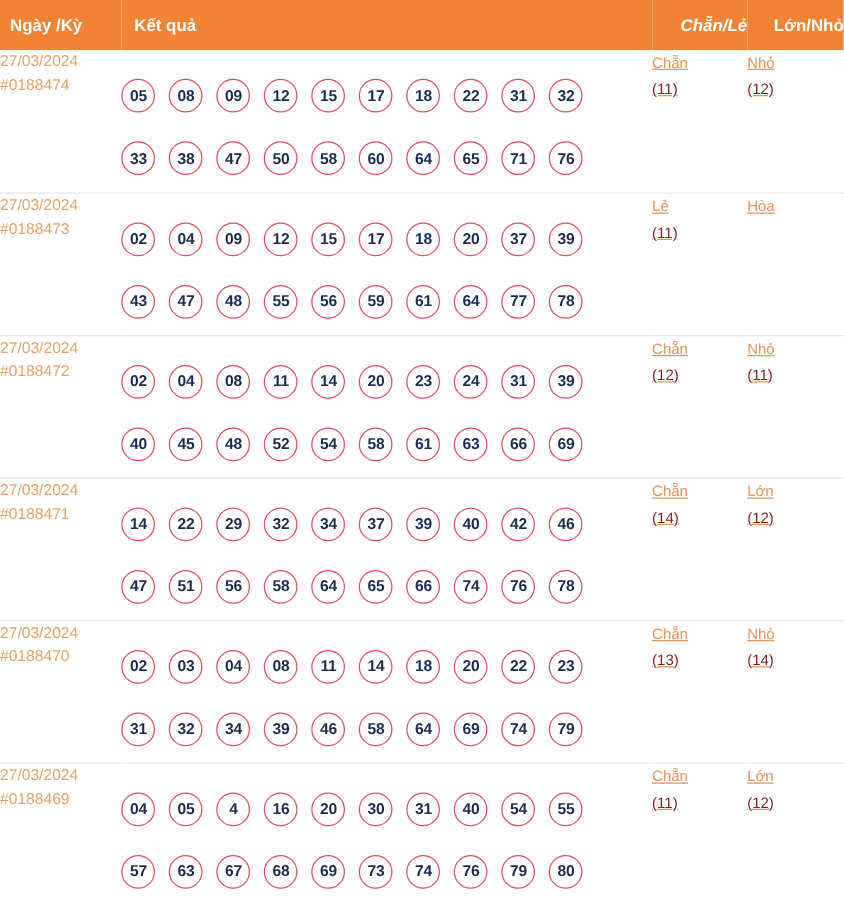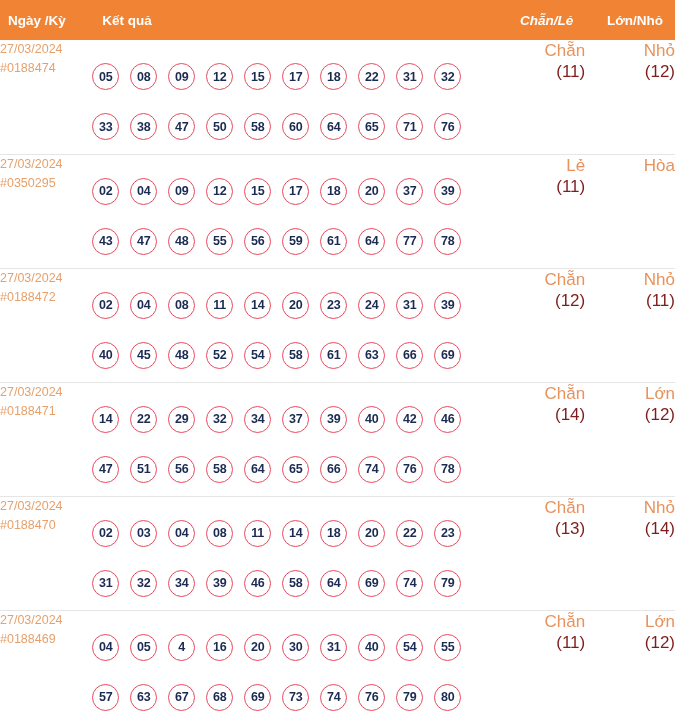--- a/index.html
+++ b/index.html
@@ -22,21 +22,21 @@
   
   .table-header {
     background: #f08434;
     height: 40px;
   }
   .table-header th {
     color: #ffffff;
     font-size: 13.5px;
     font-weight: bold;
     text-align: left;
-    padding: 12px;
+    padding: 0;
     vertical-align: middle;
     white-space: nowrap;
   }
   th.col-date   { width: 92px;  padding-left: 8px; }
   th.col-result { width: 418px; padding-left: 10px; }
   th.col-parity { width: 78px;  text-align: right; font-style: italic; }
   th.col-size   { width: 79px;  text-align: right; }
 
   
   .result-row {
@@ -78,25 +78,26 @@
     align-items: center;
     justify-content: center;
     font-size: 12.5px;
     font-weight: bold;
     color: #1b2a52;
     margin-right: 11px;
     letter-spacing: -0.2px;
   }
 
   .cell-parity, .cell-size {
-    text-align: right;
+    text-align: left;
     padding-top: 11px;
-    font-size: 17px;
+    font-size: 12px;
     color: #e8925c;
     line-height: 21px;
+    text-decoration: underline;
   }
   .verdict-label, .verdict-count { display: block; }
   .verdict-count { color: #7f1d1d; }
 </style>
 </head>
 <body>
 
 <table class="results-table">
   <thead>
     <tr class="table-header">
@@ -143,21 +144,21 @@
           <span class="verdict-count">(11)</span>
         </td>
         <td class="cell-size">
           <span class="verdict-label">Nhỏ</span>
           <span class="verdict-count">(12)</span>
         </td>
       </tr>
       <tr class="result-row">
         <td class="cell-date">
           <span class="date-value">27/03/2024</span>
-          <span class="draw-id">#0350295</span>
+          <span class="draw-id">#0188473</span>
         </td>
         <td class="cell-result">
           <div class="ball-line">
             <div class="ball">02</div>
             <div class="ball">04</div>
             <div class="ball">09</div>
             <div class="ball">12</div>
             <div class="ball">15</div>
             <div class="ball">17</div>
             <div class="ball">18</div>

